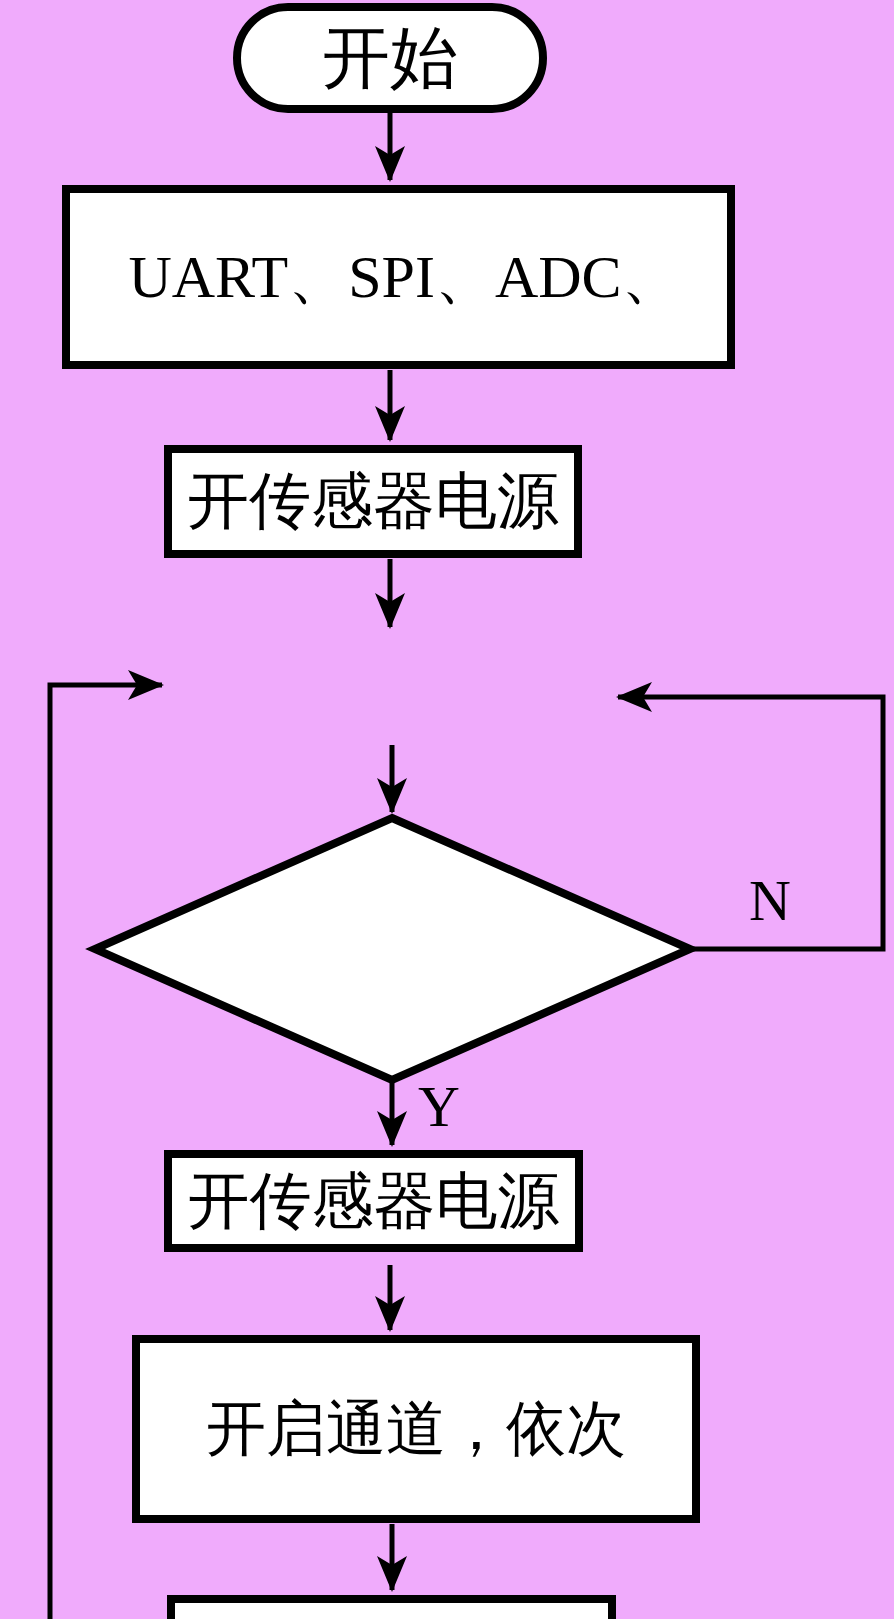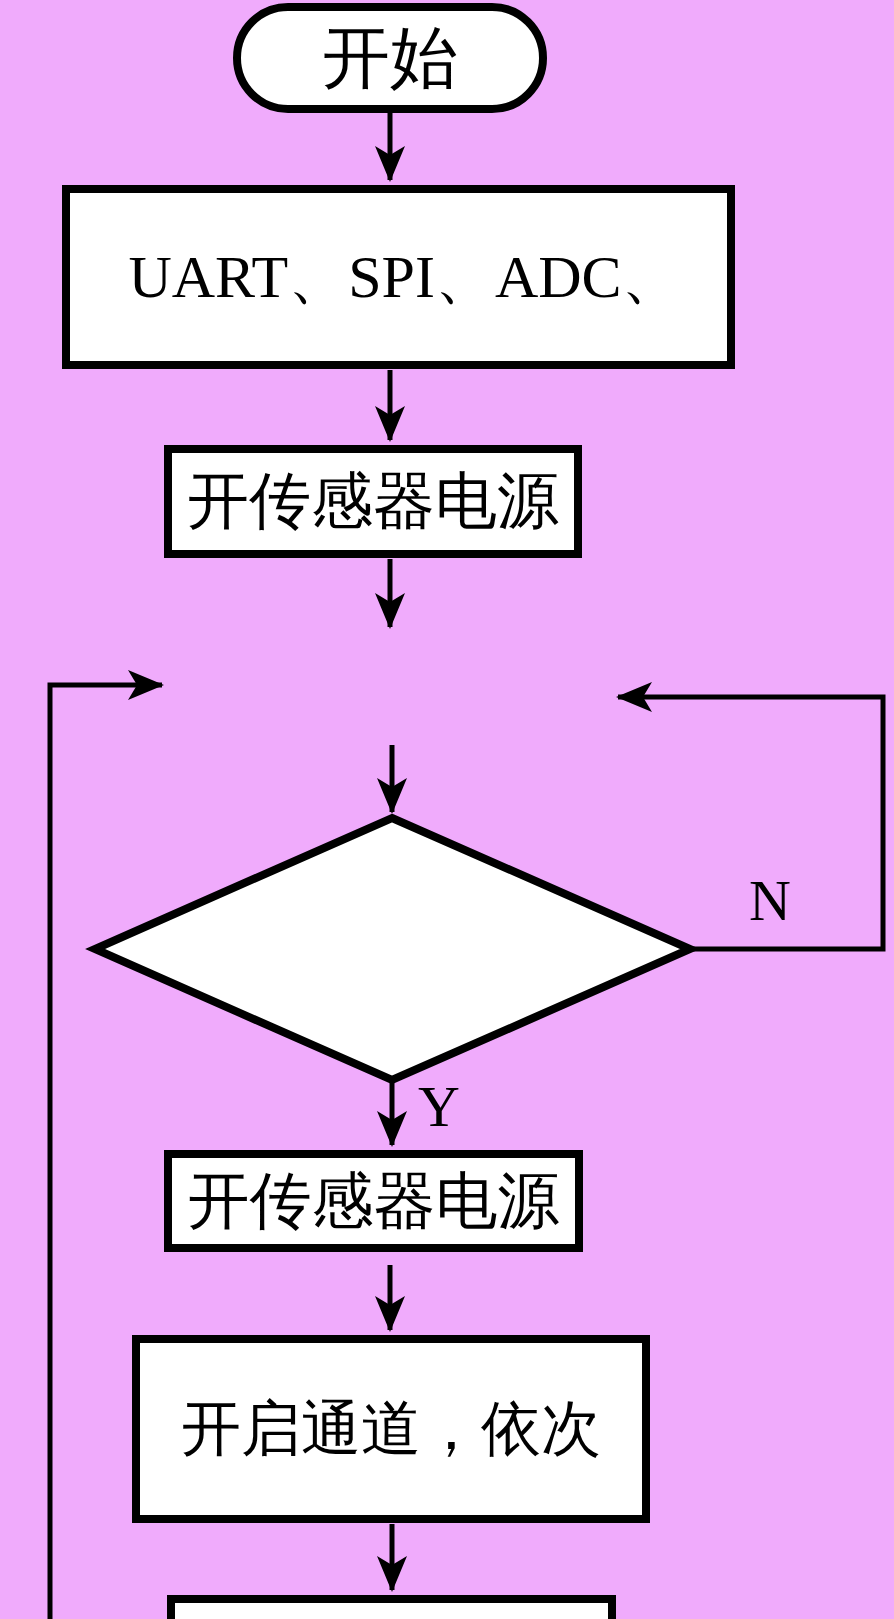--- a/index.html
+++ b/index.html
@@ -44,21 +44,21 @@
   }
   .box-monitor {
     left: 167px; top: 632px; width: 446px; height: 112px;
     font-size: 62px;
   }
   .box-power {
     left: 164px; top: 1150px; width: 419px; height: 102px;
     font-size: 62px;
   }
   .box-channels {
-    left: 132px; top: 1335px; width: 518px; height: 188px;
+    left: 132px; top: 1335px; width: 568px; height: 188px;
     font-size: 60px; line-height: 90px;
   }
   .box-partial {
     left: 167px; top: 1595px; width: 449px; height: 70px;
   }
   .decision-label {
     position: absolute;
     left: 95px; top: 912px; width: 595px; height: 74px;
     display: flex; align-items: center; justify-content: center;
     font-size: 60px;

